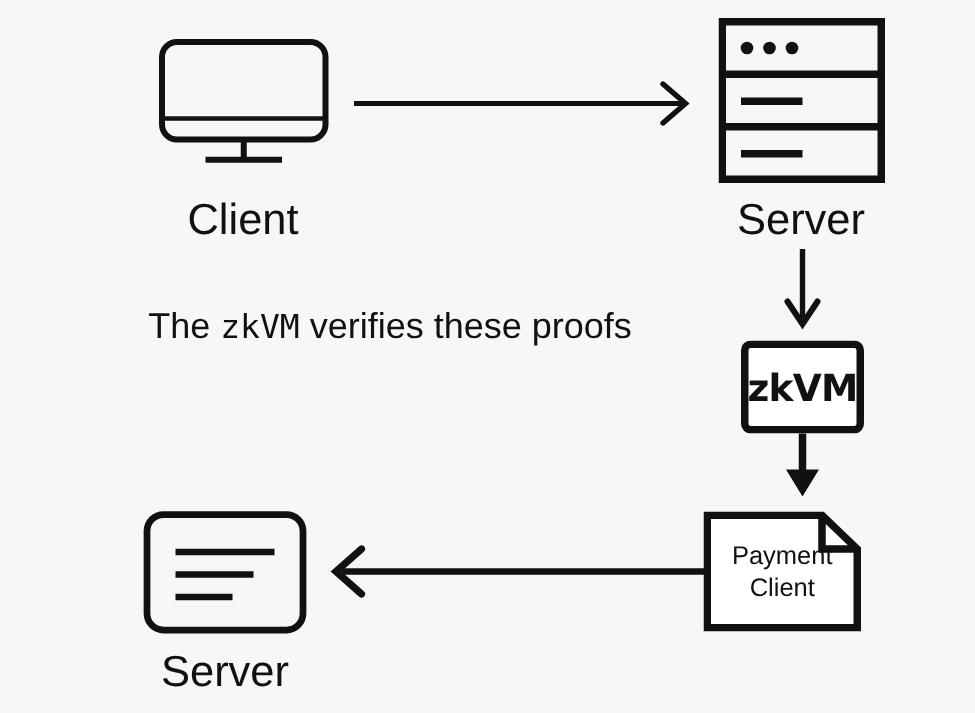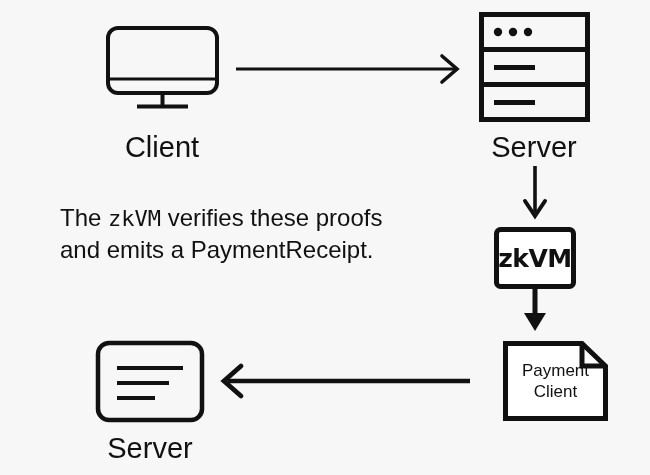--- a/index.html
+++ b/index.html
@@ -52,21 +52,21 @@
     align-items: center;
     justify-content: center;
     font-family: "DejaVu Sans", sans-serif;
     font-weight: bold;
     font-size: 25px;
     letter-spacing: -0.5px;
     color: #111111;
   }
 
   
-  #receipt-doc { left: 503px; top: 341px; width: 105px; height: 80px; }
+  #receipt-doc { left: 469px; top: 341px; width: 105px; height: 80px; }
   #receipt-doc .doc-text {
     position: absolute;
     left: 0; top: 0; right: 0; bottom: 0;
     display: flex;
     flex-direction: column;
     align-items: center;
     justify-content: center;
     gap: 1px;
     font-family: "Liberation Sans", sans-serif;
     font-size: 17px;
@@ -82,20 +82,21 @@
   
   #paragraph {
     position: absolute;
     left: 60px;
     top: 202px;
     width: 400px;
     font-family: "Liberation Sans", sans-serif;
     font-size: 24px;
     line-height: 1.33;
     color: #111111;
+    text-align: center;
   }
   #paragraph .mono {
     font-family: "DejaVu Sans Mono", monospace;
     font-size: 22px;
   }
   #paragraph .ln { display: block; white-space: nowrap; }
 </style>
 </head>
 <body>
 
@@ -142,21 +143,20 @@
     <circle cx="34" cy="20" r="4.2" fill="#111111"></circle>
     <circle cx="49" cy="20" r="4.2" fill="#111111"></circle>
     <line x1="15" y1="55.5" x2="56" y2="55.5" stroke="#111111" stroke-width="5" stroke-linecap="butt"></line>
     <line x1="15" y1="90.5" x2="56" y2="90.5" stroke="#111111" stroke-width="5" stroke-linecap="butt"></line>
   </svg>
 </div>
 <div class="label" id="server-top-label">Server</div>
 
 <div id="paragraph">
   <span class="ln"><span>The </span><span class="mono">zkVM</span><span> verifies these proofs</span></span>
-  <span class="ln">and emits a PaymentReceipt.</span>
 </div>
 
 <div class="node" id="zkvm-box">
   <svg viewBox="0 0 82 62" width="82" height="62">
     <rect x="2.5" y="2.5" width="77" height="57" rx="4" ry="4" fill="#ffffff" stroke="#111111" stroke-width="5"></rect>
   </svg>
   <div class="zkvm-text">zkVM</div>
 </div>
 
 <div class="node" id="receipt-doc">

